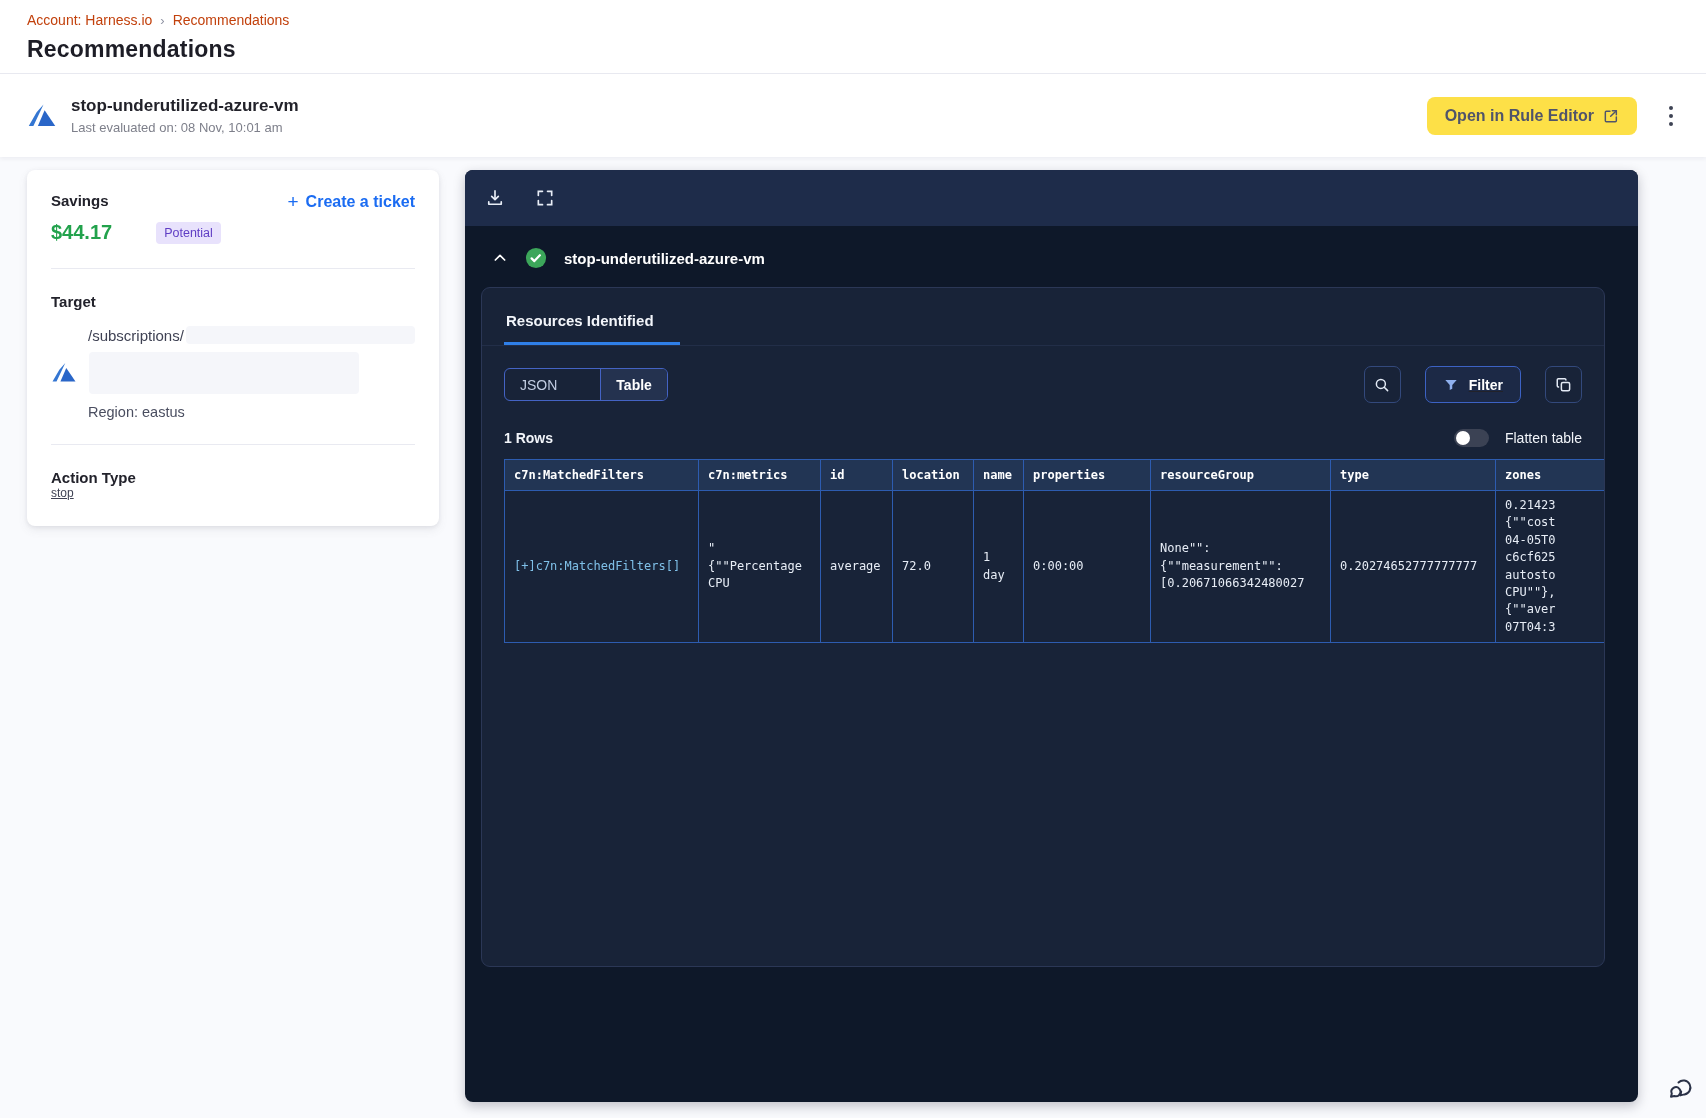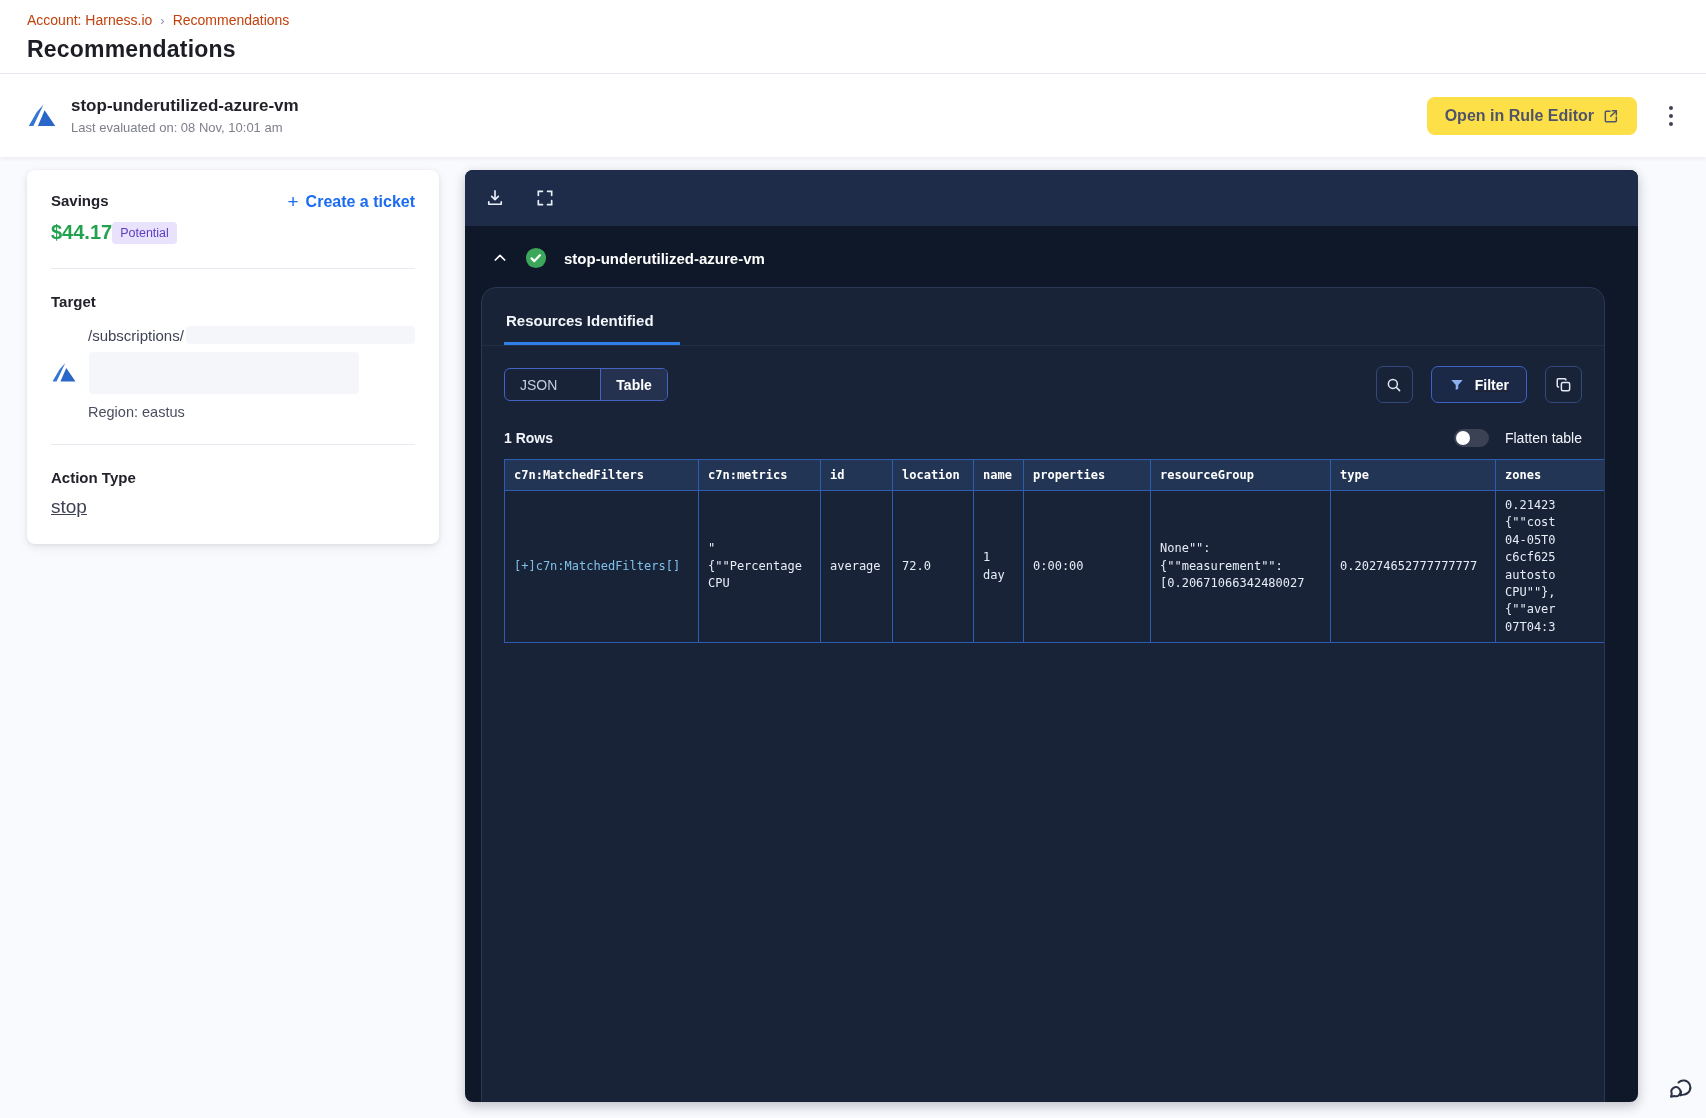--- a/index.html
+++ b/index.html
@@ -34,55 +34,55 @@
   
   .savings-card { width:412px; background:#fff; border-radius:8px; padding:22px 24px 26px;
                   box-shadow:0 1px 4px rgba(40,41,61,.08), 0 4px 10px rgba(96,97,112,.10); }
   .sav-row1 { display:flex; align-items:flex-start; justify-content:space-between; }
   .sav-label { font-size:15px; font-weight:bold; color:#22222b; }
   .ticket-link { color:#1b6cf2; font-size:16px; font-weight:bold; text-decoration:none;
                  display:flex; align-items:center; gap:7px; cursor:pointer; }
   .plus-glyph { font-size:19px; font-weight:normal; line-height:1; }
   .sav-amount-row { display:flex; align-items:center; margin-top:10px; }
   .sav-amount { color:#22a24c; font-size:20px; font-weight:bold; }
-  .potential-badge { background:#e8e2fc; color:#5f3dc4; font-size:12.5px; padding:4px 8px; border-radius:4px; }
+  .potential-badge { background:#e8e2fc; color:#5f3dc4; font-size:12.5px; padding:4px 8px; border-radius:4px;margin-left:44px; }
   .card-divider { border:none; border-top:1px solid #e9eaf1; margin:24px 0; }
   .target-label, .action-label { font-size:15px; font-weight:bold; color:#22222b; }
   .target-path-row { margin-top:16px; padding-left:37px; display:flex; align-items:center; }
   .target-path { font-size:15px; color:#3f4254; }
   .redacted { background:#f5f6fa; border-radius:4px; }
   .redact-a { flex:1; height:18px; margin-left:2px; }
   .target-icon-row { margin-top:8px; display:flex; align-items:center; gap:12px; }
   .azure-small { width:26px; height:26px; }
   .redact-b { width:270px; height:42px; }
   .region-text { margin-top:10px; padding-left:37px; font-size:14.5px; color:#4a4e60; }
-  .action-value { margin-top:10px; font-size:19px; color:#3f4254;text-decoration:underline; }
+  .action-value { font-size:12px; color:#3f4254;text-decoration:underline; }
 
   
   .data-panel { width:1173px; height:932px; background:#0e1829; border-radius:8px; overflow:hidden;
                 box-shadow:0 4px 12px rgba(20,20,40,.25); }
   .panel-toolbar { height:56px; background:#1e2c4a; display:flex; align-items:center; gap:30px; padding:0 20px; }
   .tb-icon { width:20px; height:20px; cursor:pointer; display:block; }
   .rowhead { display:flex; align-items:center; gap:17px; padding:21px 0 16px 27px; }
   .chev-icon { width:16px; height:16px; cursor:pointer; }
   .check-circle { width:22px; height:22px; }
   .rowhead-title { color:#fff; font-size:15px; font-weight:bold; }
 
-  .inner-card { margin:2px 33px 0 16px; height:832px; background:#182338; border:1px solid #2b3756;
-                border-radius:15px; overflow:hidden; }
+  .inner-card { margin:2px 33px 0 16px; height:680px; background:#182338; border:1px solid #2b3756;
+                border-radius:9px; overflow:hidden; }
   .tabs-row { padding:24px 22px 0; border-bottom:1px solid #222e48; }
   .tab-active { display:inline-block; color:#f2f5fa; font-size:15px; font-weight:bold;
                 padding:0 26px 13px 2px; border-bottom:3px solid #2f7fe8; cursor:pointer; }
 
   .controls-row { display:flex; align-items:center; justify-content:space-between; padding:20px 22px 0; }
   .seg-toggle { display:flex; border:1px solid #4463c4; border-radius:6px; overflow:hidden; height:33px;gap:28px; }
   .seg-btn { padding:0 15px; display:flex; align-items:center; font-size:14px; color:#c2cde2;
              background:transparent; border:none; cursor:pointer; font-family:inherit; }
   .seg-btn.active { color:#ffffff; font-weight:bold; background:#24324f; border-left:1px solid #4463c4; }
-  .controls-right { display:flex; align-items:flex-start; gap:18px;text-decoration:underline; }
+  .controls-right { display:flex; align-items:flex-start; gap:24px;text-decoration:underline; }
   .sq-btn { width:37px; height:37px; border:1px solid #33497c; border-radius:7px; background:transparent;
             display:flex; align-items:center; justify-content:center; cursor:pointer; }
   .filter-btn { height:37px; border:1px solid #3c62c4; border-radius:7px; background:#1c2946;
                 display:flex; align-items:center; gap:10px; padding:0 17px; color:#fff; font-size:14px;
                 font-weight:bold; cursor:pointer; font-family:inherit; }
 
   .rows-row { display:flex; align-items:center; justify-content:space-between; padding:26px 22px 0; }
   .rows-count { color:#f2f5fa; font-size:14px; font-weight:bold; }
   .flatten { display:flex; align-items:center; gap:16px; }
   .switch { width:35px; height:18px; background:#3b4254; border-radius:10px; position:relative; cursor:pointer; }

